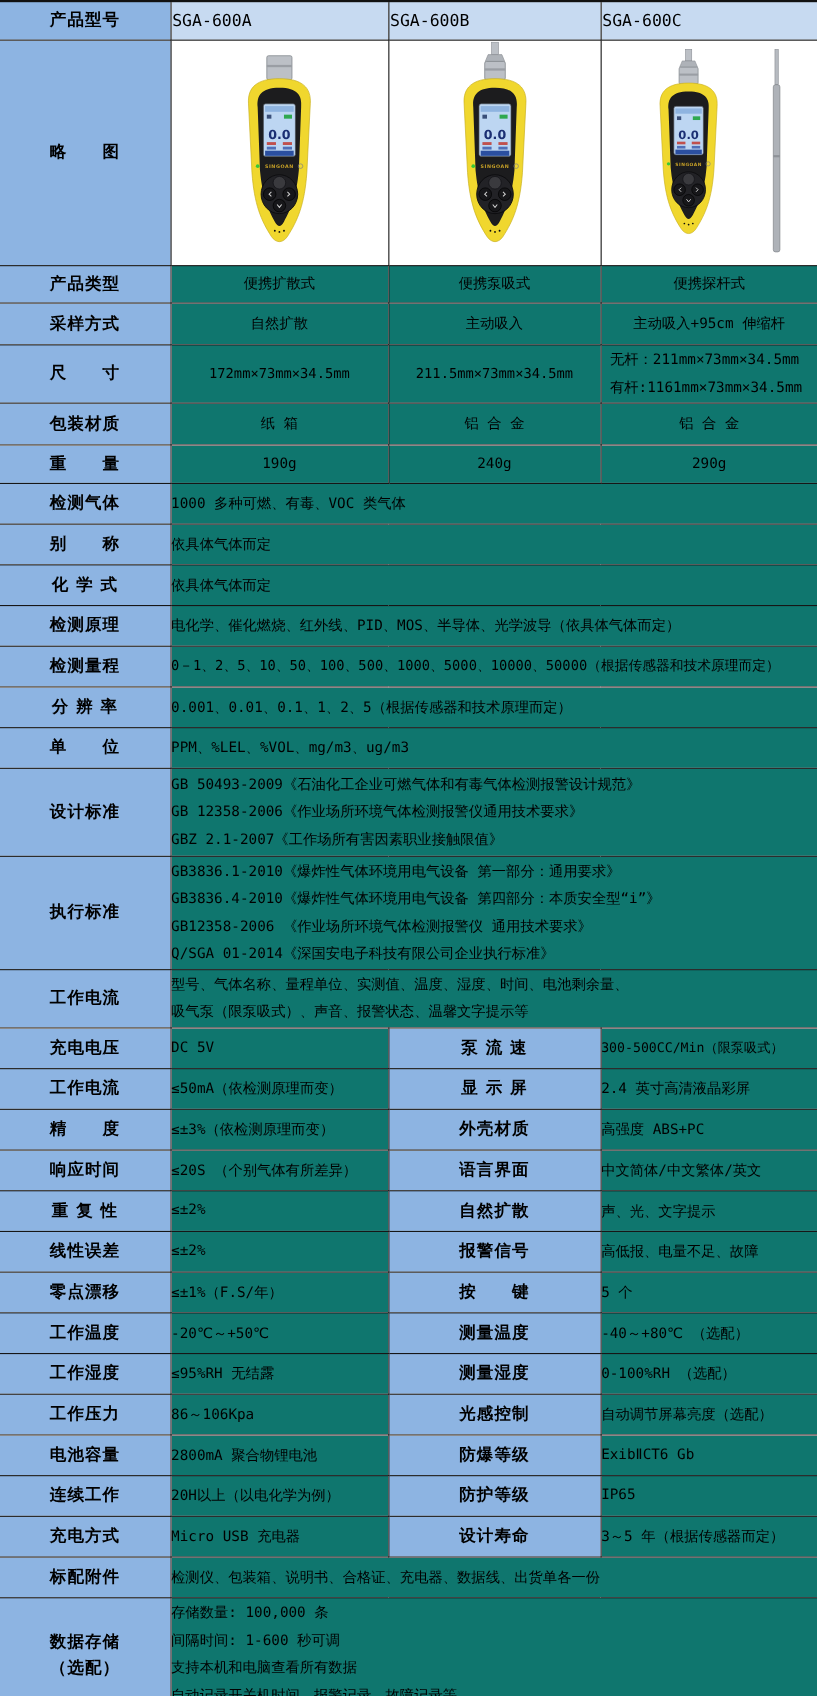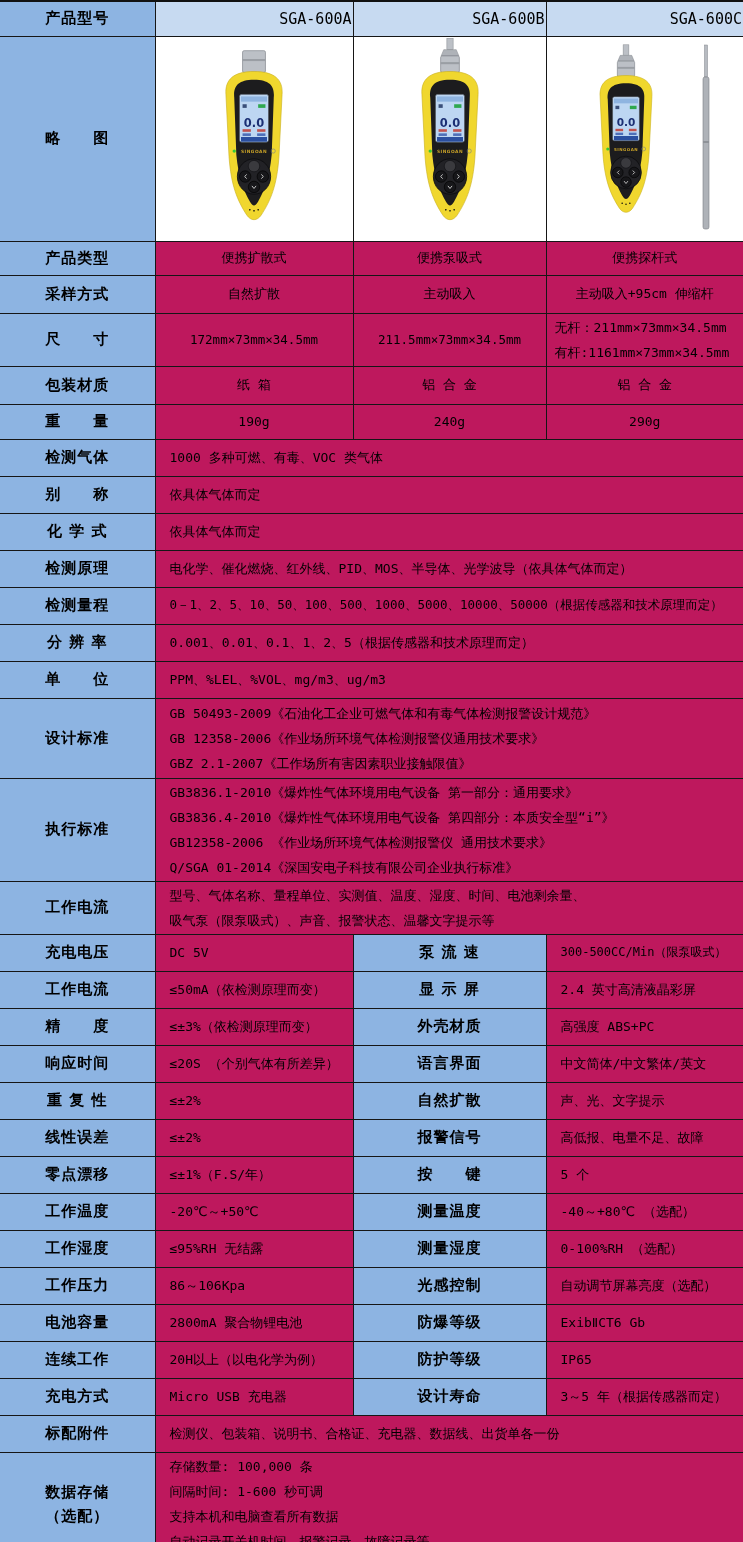--- a/index.html
+++ b/index.html
@@ -2,26 +2,26 @@
 <html><head>
 <meta charset="utf-8">
 <style>
   html,body{margin:0;padding:0;background:#fff;}
   body{width:743px;font-family:"DejaVu Sans",sans-serif;color:#000;}
   table.spec{width:743px;border-collapse:collapse;table-layout:fixed;border-top:2px solid #111;border-bottom:2px solid #111;}
   td{border:1px solid #161616;box-sizing:border-box;vertical-align:middle;overflow:hidden;}
   td:first-child{border-left:none;}
   td:last-child{border-right:none;}
   td.lbl{background:#8DB4E2;font-weight:bold;text-align:center;font-size:15px;letter-spacing:1px;}
-  td.val{background:#be185d;font-size:13px;font-family:"DejaVu Sans Mono","DejaVu Sans",sans-serif;}
+  td.val{background:#0f766e;font-size:13px;font-family:"DejaVu Sans Mono","DejaVu Sans",sans-serif;}
   td.val.center{text-align:center;}
-  td.val.left{padding-left:14px;padding-right:6px;}
+  td.val.left{padding-left:0;padding-right:6px;}
   td.val .ln{line-height:25px;}
   td.img{background:#ffffff;text-align:center;}
-  td.hdr{background:#C7DAF1;font-size:15px;text-align:right;font-family:"DejaVu Sans Mono","DejaVu Sans",sans-serif;}
+  td.hdr{background:#C7DAF1;font-size:15px;text-align:left;font-family:"DejaVu Sans Mono","DejaVu Sans",sans-serif;}
   tr.h-hdr{height:35px;} tr.h-img{height:203px;} tr.h34{height:34px;} tr.h38{height:38px;margin-top:16px;}
   tr.h52{height:52px;margin-top:45px;} tr.h35{height:35px;} tr.h37{height:37px;} tr.h80{height:80px;}
   tr.h98{height:98px;} tr.h99{height:99px;}
   .size-c{padding-left:8px;font-size:12.5px;line-height:25px;}
   .imgwrap{display:flex;align-items:flex-start;justify-content:center;gap:26px;padding-top:2px;}
   .storlbl div{line-height:24px;}
 </style>
 </head>
 <body>
 

